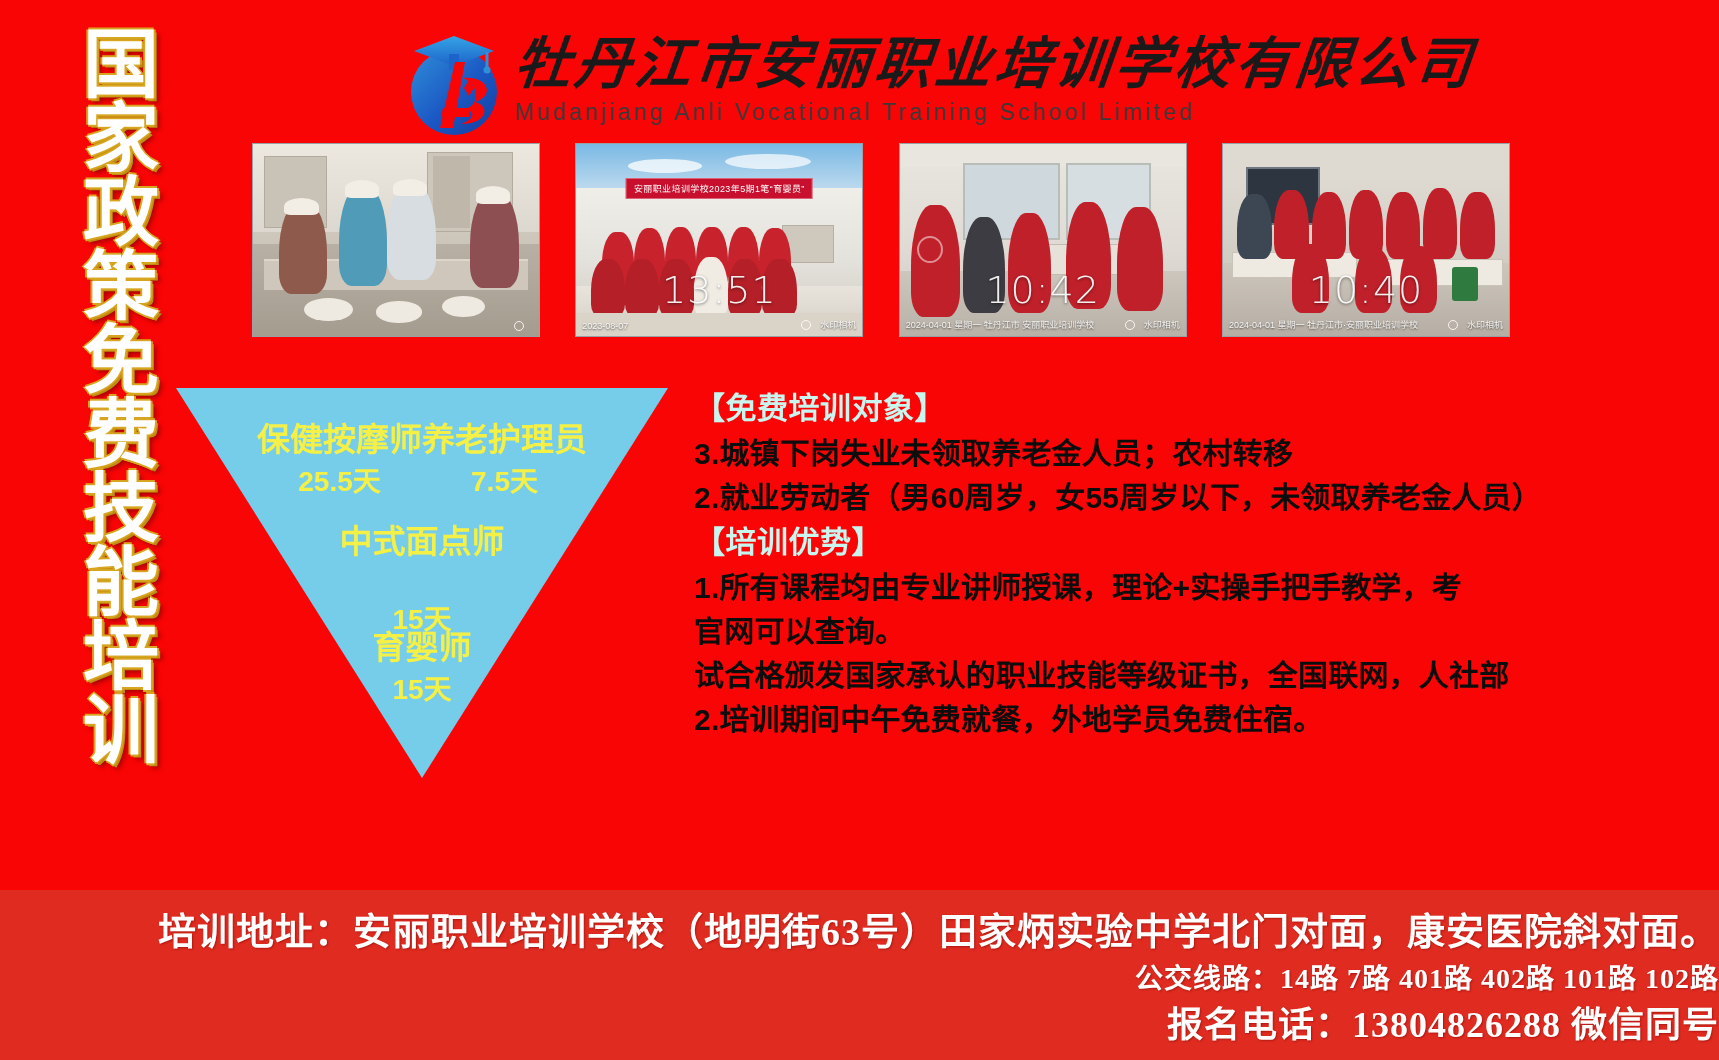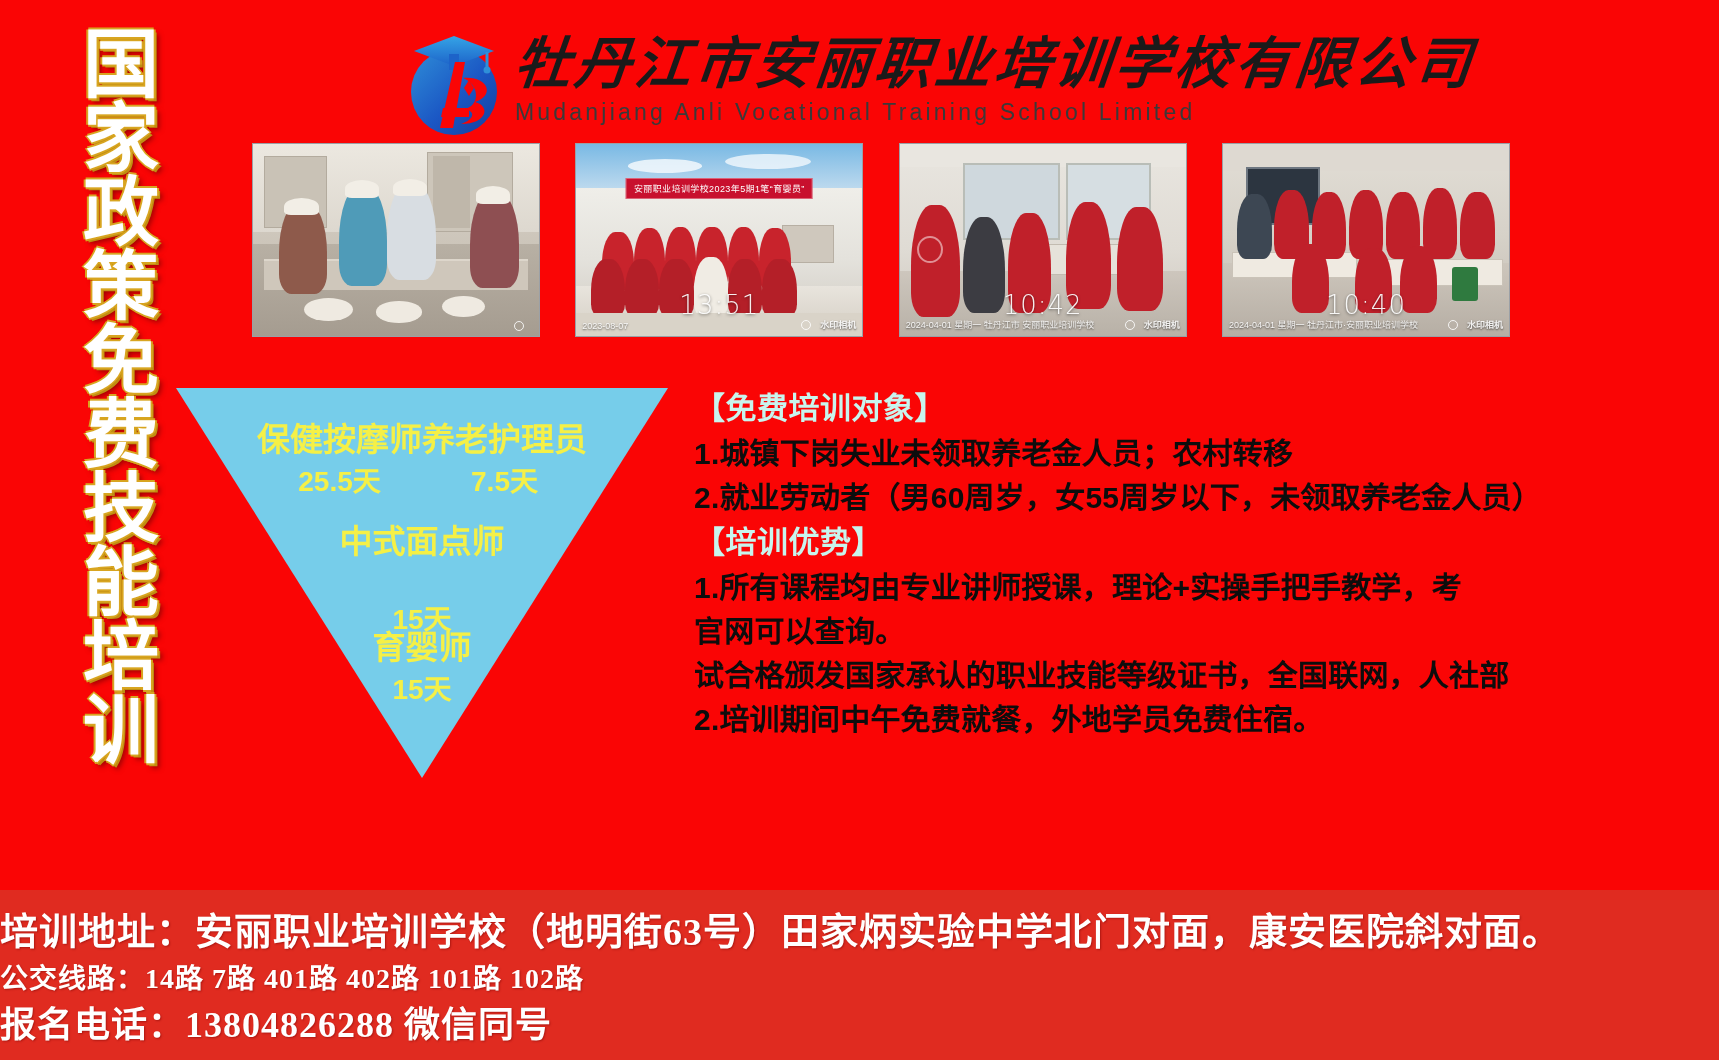--- a/index.html
+++ b/index.html
@@ -106,22 +106,22 @@
     height: 194px;
     overflow: hidden;
     border: 1px solid rgba(0,0,0,.25);
     background: #cfd6de;
   }
   .photo .scene { position: absolute; inset: 0; padding-left: 43px; }
   .photo .stamp-time {
     position: absolute;
     left: 50%;
     transform: translateX(-50%);
-    bottom: 16px;
-    font-size: 26px;
+    bottom: 24px;
+    font-size: 38px;
     font-weight: 300;
     color: rgba(255,255,255,.92);
     letter-spacing: 1px;
     text-shadow: 0 1px 3px rgba(0,0,0,.5);
     font-family: "DejaVu Sans", sans-serif;
   }
   .photo .stamp-meta {
     position: absolute;
     left: 6px;
     bottom: 5px;
@@ -133,21 +133,20 @@
   .photo .stamp-brand {
     position: absolute;
     right: 6px;
     bottom: 5px;
     font-size: 9px;
     color: rgba(255,255,255,.9);
     text-shadow: 0 1px 2px rgba(0,0,0,.6);
     display: flex;
     align-items: center;
     gap: 9px;
-    font-weight: bold;
   }
   .brand-dot {
     width: 10px; height: 10px; border-radius: 50%;
     border: 1px solid rgba(255,255,255,.85);
     display: inline-block;
   }
   .banner-cn {
     position: absolute;
     left: 50%;
     transform: translateX(-50%);
@@ -254,21 +253,21 @@
   
   .footer {
     position: absolute;
     left: 0;
     bottom: 0;
     width: 1719px;
     height: 170px;
     background: #e02b20;
     display: flex;
     flex-direction: column;
-    align-items: flex-start;
+    align-items: flex-end;
     justify-content: center;
     padding-top: 6px;
   }
   .footer-line {
     color: #ffffff;
     font-family: "Liberation Serif", "DejaVu Serif", serif;
     font-weight: bold;
     white-space: nowrap;
     text-shadow: 1px 1px 2px rgba(110,0,0,.45);
   }
@@ -466,21 +465,21 @@
       <div class="tri-bot">
         <span class="course-name">育婴师</span>
         <span class="course-days">15天</span>
       </div>
 
     </div>
   </div>
 
   <div class="info">
     <div class="info-head">【免费培训对象】</div>
-    <div class="info-line">1.城镇下岗失业未领取养老金人员；农村转移</div>
+    <div class="info-line">3.城镇下岗失业未领取养老金人员；农村转移</div>
     <div class="info-line">2.就业劳动者（男60周岁，女55周岁以下，未领取养老金人员）</div>
 
     <div class="info-head">【培训优势】</div>
     <div class="info-line">1.所有课程均由专业讲师授课，理论+实操手把手教学，考</div>
     <div class="info-line">官网可以查询。</div>
     <div class="info-line">试合格颁发国家承认的职业技能等级证书，全国联网，人社部</div>
     <div class="info-line">2.培训期间中午免费就餐，外地学员免费住宿。</div>
   </div>
 
   <div class="footer">

